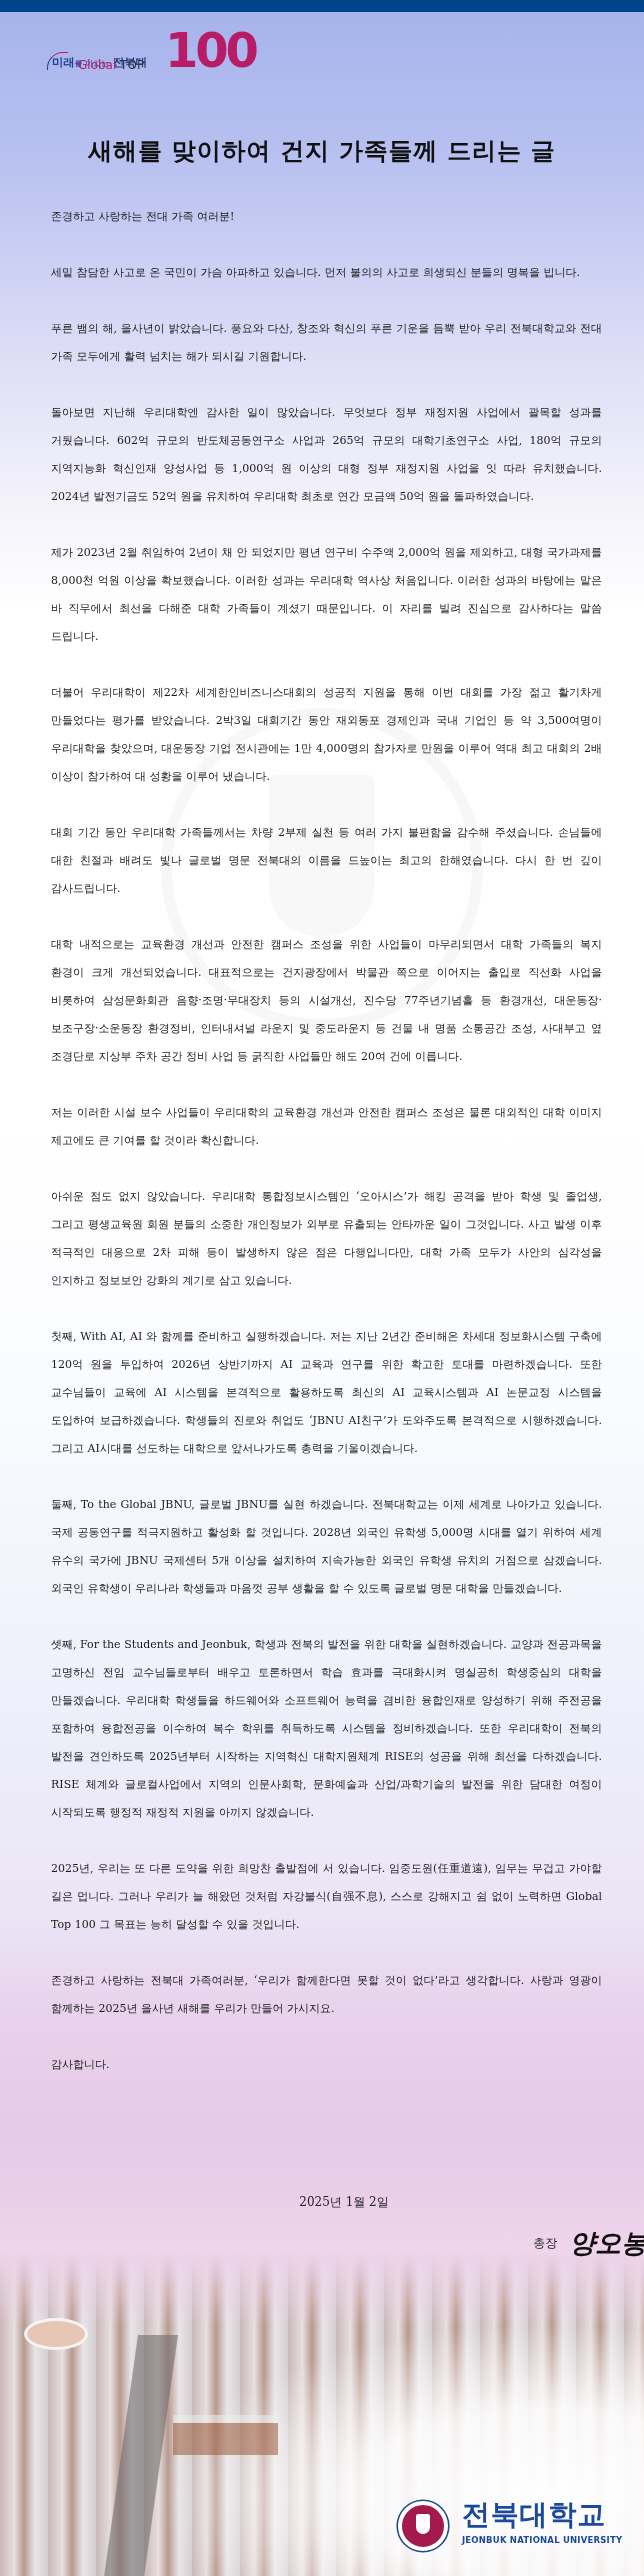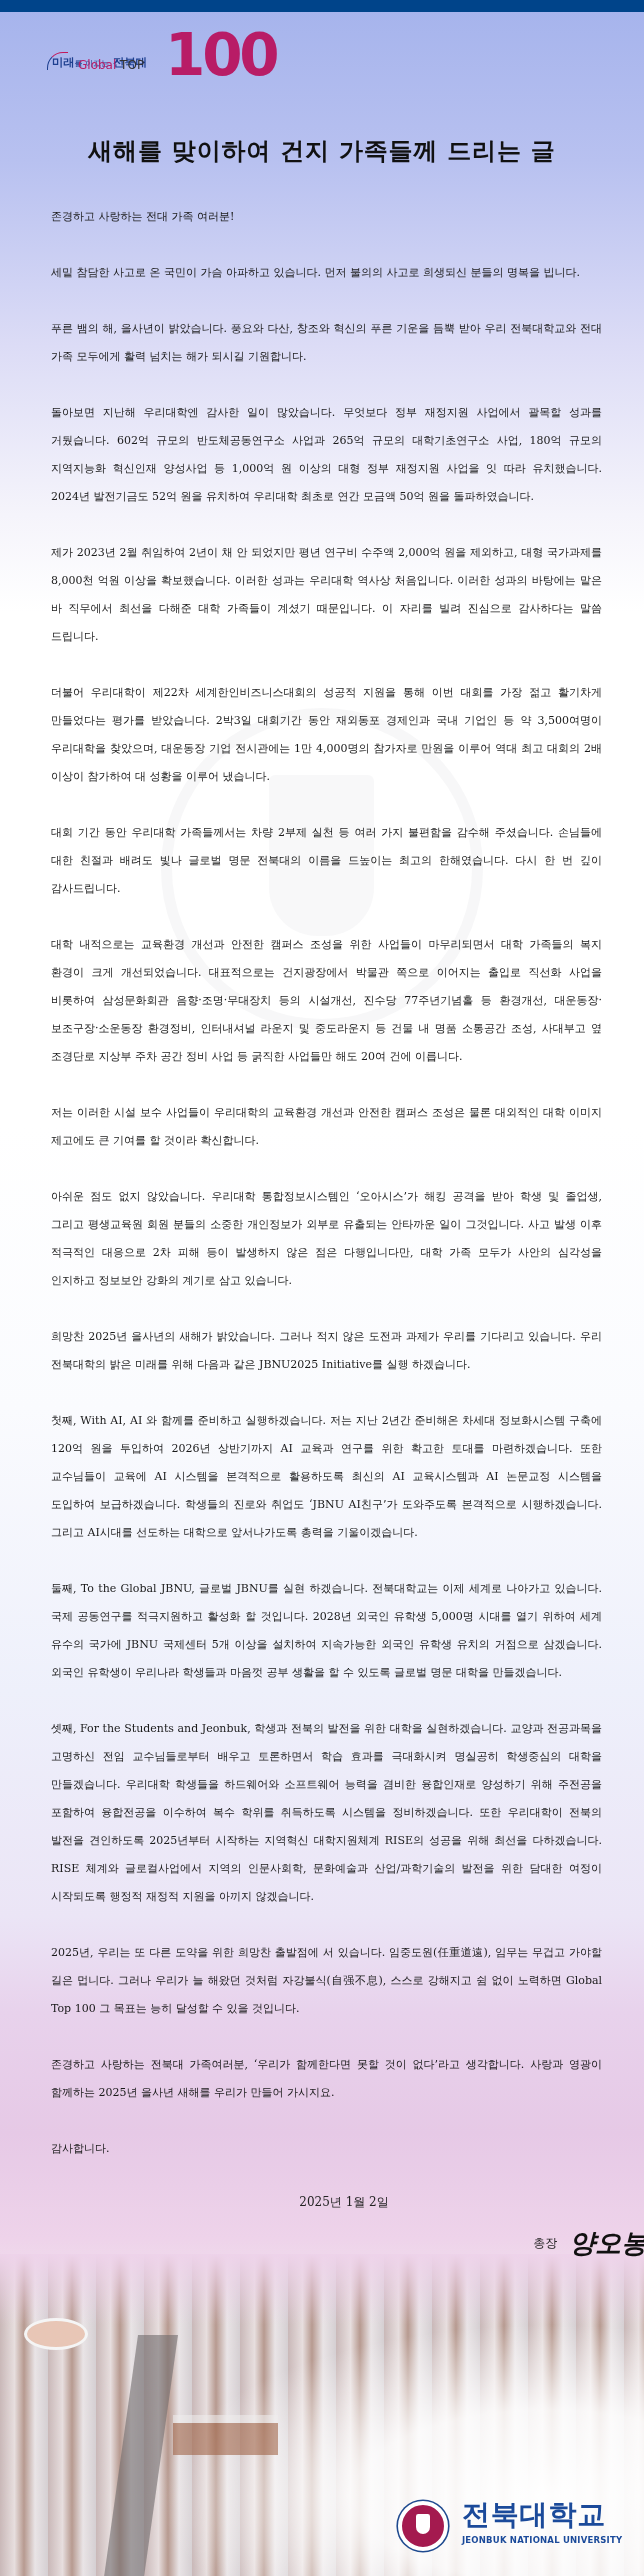--- a/index.html
+++ b/index.html
@@ -50,21 +50,21 @@
   }
   .logo .line2 {
     position: absolute; left: 34px; top: 27px;
     font-family: "DejaVu Sans", sans-serif; font-size: 12px; white-space: nowrap;
   }
   .logo .line2 .g { color: #b81c66; font-weight: normal; }
   .logo .line2 .t { color: #333; }
   .logo .hundred {
     position: absolute; left: 121px; top: -4.8px;
     font-family: "DejaVu Sans", sans-serif; font-weight: bold;
-    font-size: 58px; color: #b81c66; letter-spacing: -3.2px; line-height: 1;
+    font-size: 48px; color: #b81c66; letter-spacing: -3.2px; line-height: 1;
   }
   .watermark {
     position: absolute; left: 161px; top: 708px; width: 322px; height: 322px;
     border-radius: 50%;
     border: 11.3px solid rgba(120,120,130,0.06);
     pointer-events: none;
   }
   .watermark::after {
     content: ""; position: absolute; left: 97px; top: 56px; width: 105px; height: 161px;
     background: rgba(120,120,130,0.05); border-radius: 6.4px 6.4px 48px 48px;
@@ -161,21 +161,20 @@
     <p>존경하고 사랑하는 전대 가족 여러분!</p>
     <p>세밑 참담한 사고로 온 국민이 가슴 아파하고 있습니다. 먼저 불의의 사고로 희생되신 분들의 명복을 빕니다.</p>
     <p>푸른 뱀의 해, 을사년이 밝았습니다. 풍요와 다산, 창조와 혁신의 푸른 기운을 듬뿍 받아 우리 전북대학교와 전대 가족 모두에게 활력 넘치는 해가 되시길 기원합니다.</p>
     <p>돌아보면 지난해 우리대학엔 감사한 일이 많았습니다. 무엇보다 정부 재정지원 사업에서 괄목할 성과를 거뒀습니다. 602억 규모의 반도체공동연구소 사업과 265억 규모의 대학기초연구소 사업, 180억 규모의 지역지능화 혁신인재 양성사업 등 1,000억 원 이상의 대형 정부 재정지원 사업을 잇 따라 유치했습니다. 2024년 발전기금도 52억 원을 유치하여 우리대학 최초로 연간 모금액 50억 원을 돌파하였습니다.</p>
     <p>제가 2023년 2월 취임하여 2년이 채 안 되었지만 평년 연구비 수주액 2,000억 원을 제외하고, 대형 국가과제를 8,000천 억원 이상을 확보했습니다. 이러한 성과는 우리대학 역사상 처음입니다. 이러한 성과의 바탕에는 맡은 바 직무에서 최선을 다해준 대학 가족들이 계셨기 때문입니다. 이 자리를 빌려 진심으로 감사하다는 말씀 드립니다.</p>
     <p>더불어 우리대학이 제22차 세계한인비즈니스대회의 성공적 지원을 통해 이번 대회를 가장 젊고 활기차게 만들었다는 평가를 받았습니다. 2박3일 대회기간 동안 재외동포 경제인과 국내 기업인 등 약 3,500여명이 우리대학을 찾았으며, 대운동장 기업 전시관에는 1만 4,000명의 참가자로 만원을 이루어 역대 최고 대회의 2배 이상이 참가하여 대 성황을 이루어 냈습니다.</p>
     <p>대회 기간 동안 우리대학 가족들께서는 차량 2부제 실천 등 여러 가지 불편함을 감수해 주셨습니다. 손님들에 대한 친절과 배려도 빛나 글로벌 명문 전북대의 이름을 드높이는 최고의 한해였습니다. 다시 한 번 깊이 감사드립니다.</p>
     <p>대학 내적으로는 교육환경 개선과 안전한 캠퍼스 조성을 위한 사업들이 마무리되면서 대학 가족들의 복지 환경이 크게 개선되었습니다. 대표적으로는 건지광장에서 박물관 쪽으로 이어지는 출입로 직선화 사업을 비롯하여 삼성문화회관 음향·조명·무대장치 등의 시설개선, 진수당 77주년기념홀 등 환경개선, 대운동장·보조구장·소운동장 환경정비, 인터내셔널 라운지 및 중도라운지 등 건물 내 명품 소통공간 조성, 사대부고 옆 조경단로 지상부 주차 공간 정비 사업 등 굵직한 사업들만 해도 20여 건에 이릅니다.</p>
     <p>저는 이러한 시설 보수 사업들이 우리대학의 교육환경 개선과 안전한 캠퍼스 조성은 물론 대외적인 대학 이미지 제고에도 큰 기여를 할 것이라 확신합니다.</p>
     <p>아쉬운 점도 없지 않았습니다. 우리대학 통합정보시스템인 ‘오아시스’가 해킹 공격을 받아 학생 및 졸업생, 그리고 평생교육원 회원 분들의 소중한 개인정보가 외부로 유출되는 안타까운 일이 그것입니다. 사고 발생 이후 적극적인 대응으로 2차 피해 등이 발생하지 않은 점은 다행입니다만, 대학 가족 모두가 사안의 심각성을 인지하고 정보보안 강화의 계기로 삼고 있습니다.</p>
-    <p>희망찬 2025년 을사년의 새해가 밝았습니다. 그러나 적지 않은 도전과 과제가 우리를 기다리고 있습니다. 우리 전북대학의 밝은 미래를 위해 다음과 같은 JBNU2025 Initiative를 실행 하겠습니다.</p>
     <p>첫째, With AI, AI 와 함께를 준비하고 실행하겠습니다. 저는 지난 2년간 준비해온 차세대 정보화시스템 구축에 120억 원을 투입하여 2026년 상반기까지 AI 교육과 연구를 위한 확고한 토대를 마련하겠습니다. 또한 교수님들이 교육에 AI 시스템을 본격적으로 활용하도록 최신의 AI 교육시스템과 AI 논문교정 시스템을 도입하여 보급하겠습니다. 학생들의 진로와 취업도 ‘JBNU AI친구’가 도와주도록 본격적으로 시행하겠습니다. 그리고 AI시대를 선도하는 대학으로 앞서나가도록 총력을 기울이겠습니다.</p>
     <p>둘째, To the Global JBNU, 글로벌 JBNU를 실현 하겠습니다. 전북대학교는 이제 세계로 나아가고 있습니다. 국제 공동연구를 적극지원하고 활성화 할 것입니다. 2028년 외국인 유학생 5,000명 시대를 열기 위하여 세계 유수의 국가에 JBNU 국제센터 5개 이상을 설치하여 지속가능한 외국인 유학생 유치의 거점으로 삼겠습니다. 외국인 유학생이 우리나라 학생들과 마음껏 공부 생활을 할 수 있도록 글로벌 명문 대학을 만들겠습니다.</p>
     <p>셋째, For the Students and Jeonbuk, 학생과 전북의 발전을 위한 대학을 실현하겠습니다. 교양과 전공과목을 고명하신 전임 교수님들로부터 배우고 토론하면서 학습 효과를 극대화시켜 명실공히 학생중심의 대학을 만들겠습니다. 우리대학 학생들을 하드웨어와 소프트웨어 능력을 겸비한 융합인재로 양성하기 위해 주전공을 포함하여 융합전공을 이수하여 복수 학위를 취득하도록 시스템을 정비하겠습니다. 또한 우리대학이 전북의 발전을 견인하도록 2025년부터 시작하는 지역혁신 대학지원체계 RISE의 성공을 위해 최선을 다하겠습니다. RISE 체계와 글로컬사업에서 지역의 인문사회학, 문화예술과 산업/과학기술의 발전을 위한 담대한 여정이 시작되도록 행정적 재정적 지원을 아끼지 않겠습니다.</p>
     <p>2025년, 우리는 또 다른 도약을 위한 희망찬 출발점에 서 있습니다. 임중도원(任重道遠), 임무는 무겁고 가야할 길은 멉니다. 그러나 우리가 늘 해왔던 것처럼 자강불식(自强不息), 스스로 강해지고 쉼 없이 노력하면 Global Top 100 그 목표는 능히 달성할 수 있을 것입니다.</p>
     <p>존경하고 사랑하는 전북대 가족여러분, ‘우리가 함께한다면 못할 것이 없다’라고 생각합니다. 사랑과 영광이 함께하는 2025년 을사년 새해를 우리가 만들어 가시지요.</p>
     <p>감사합니다.</p>
   </div>
 
   <div class="campus">
     <div class="dome"></div>

